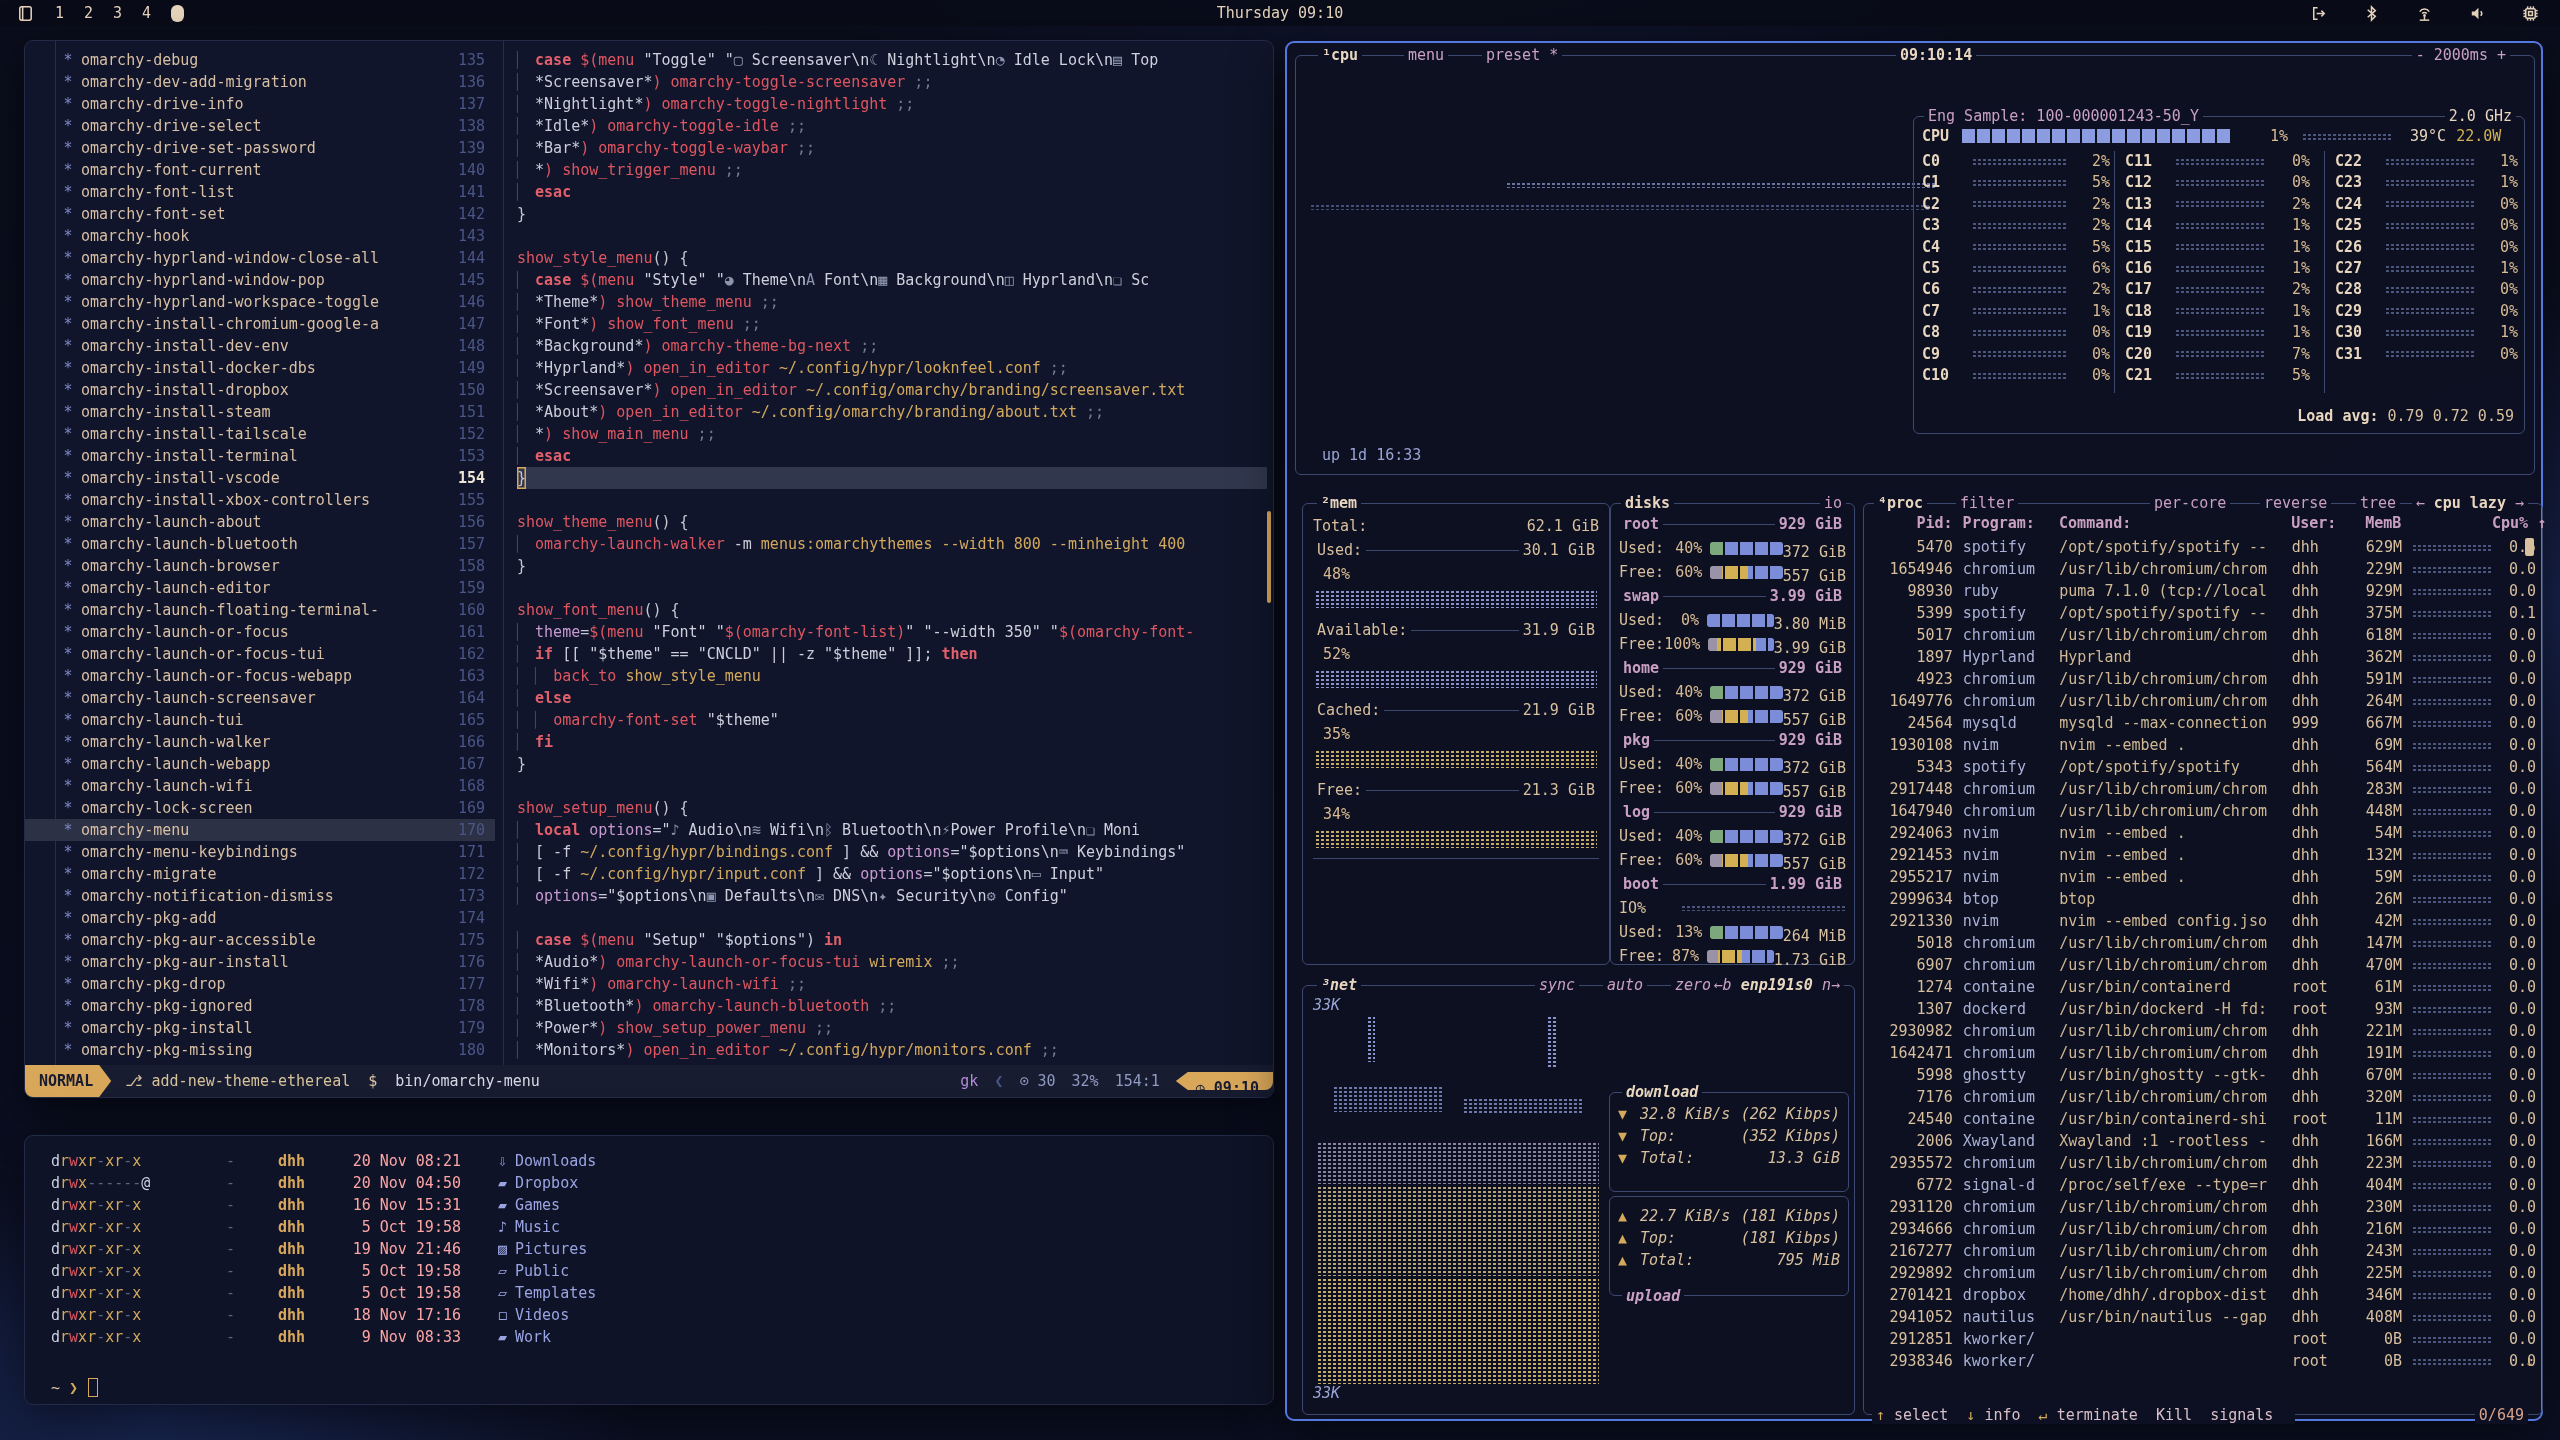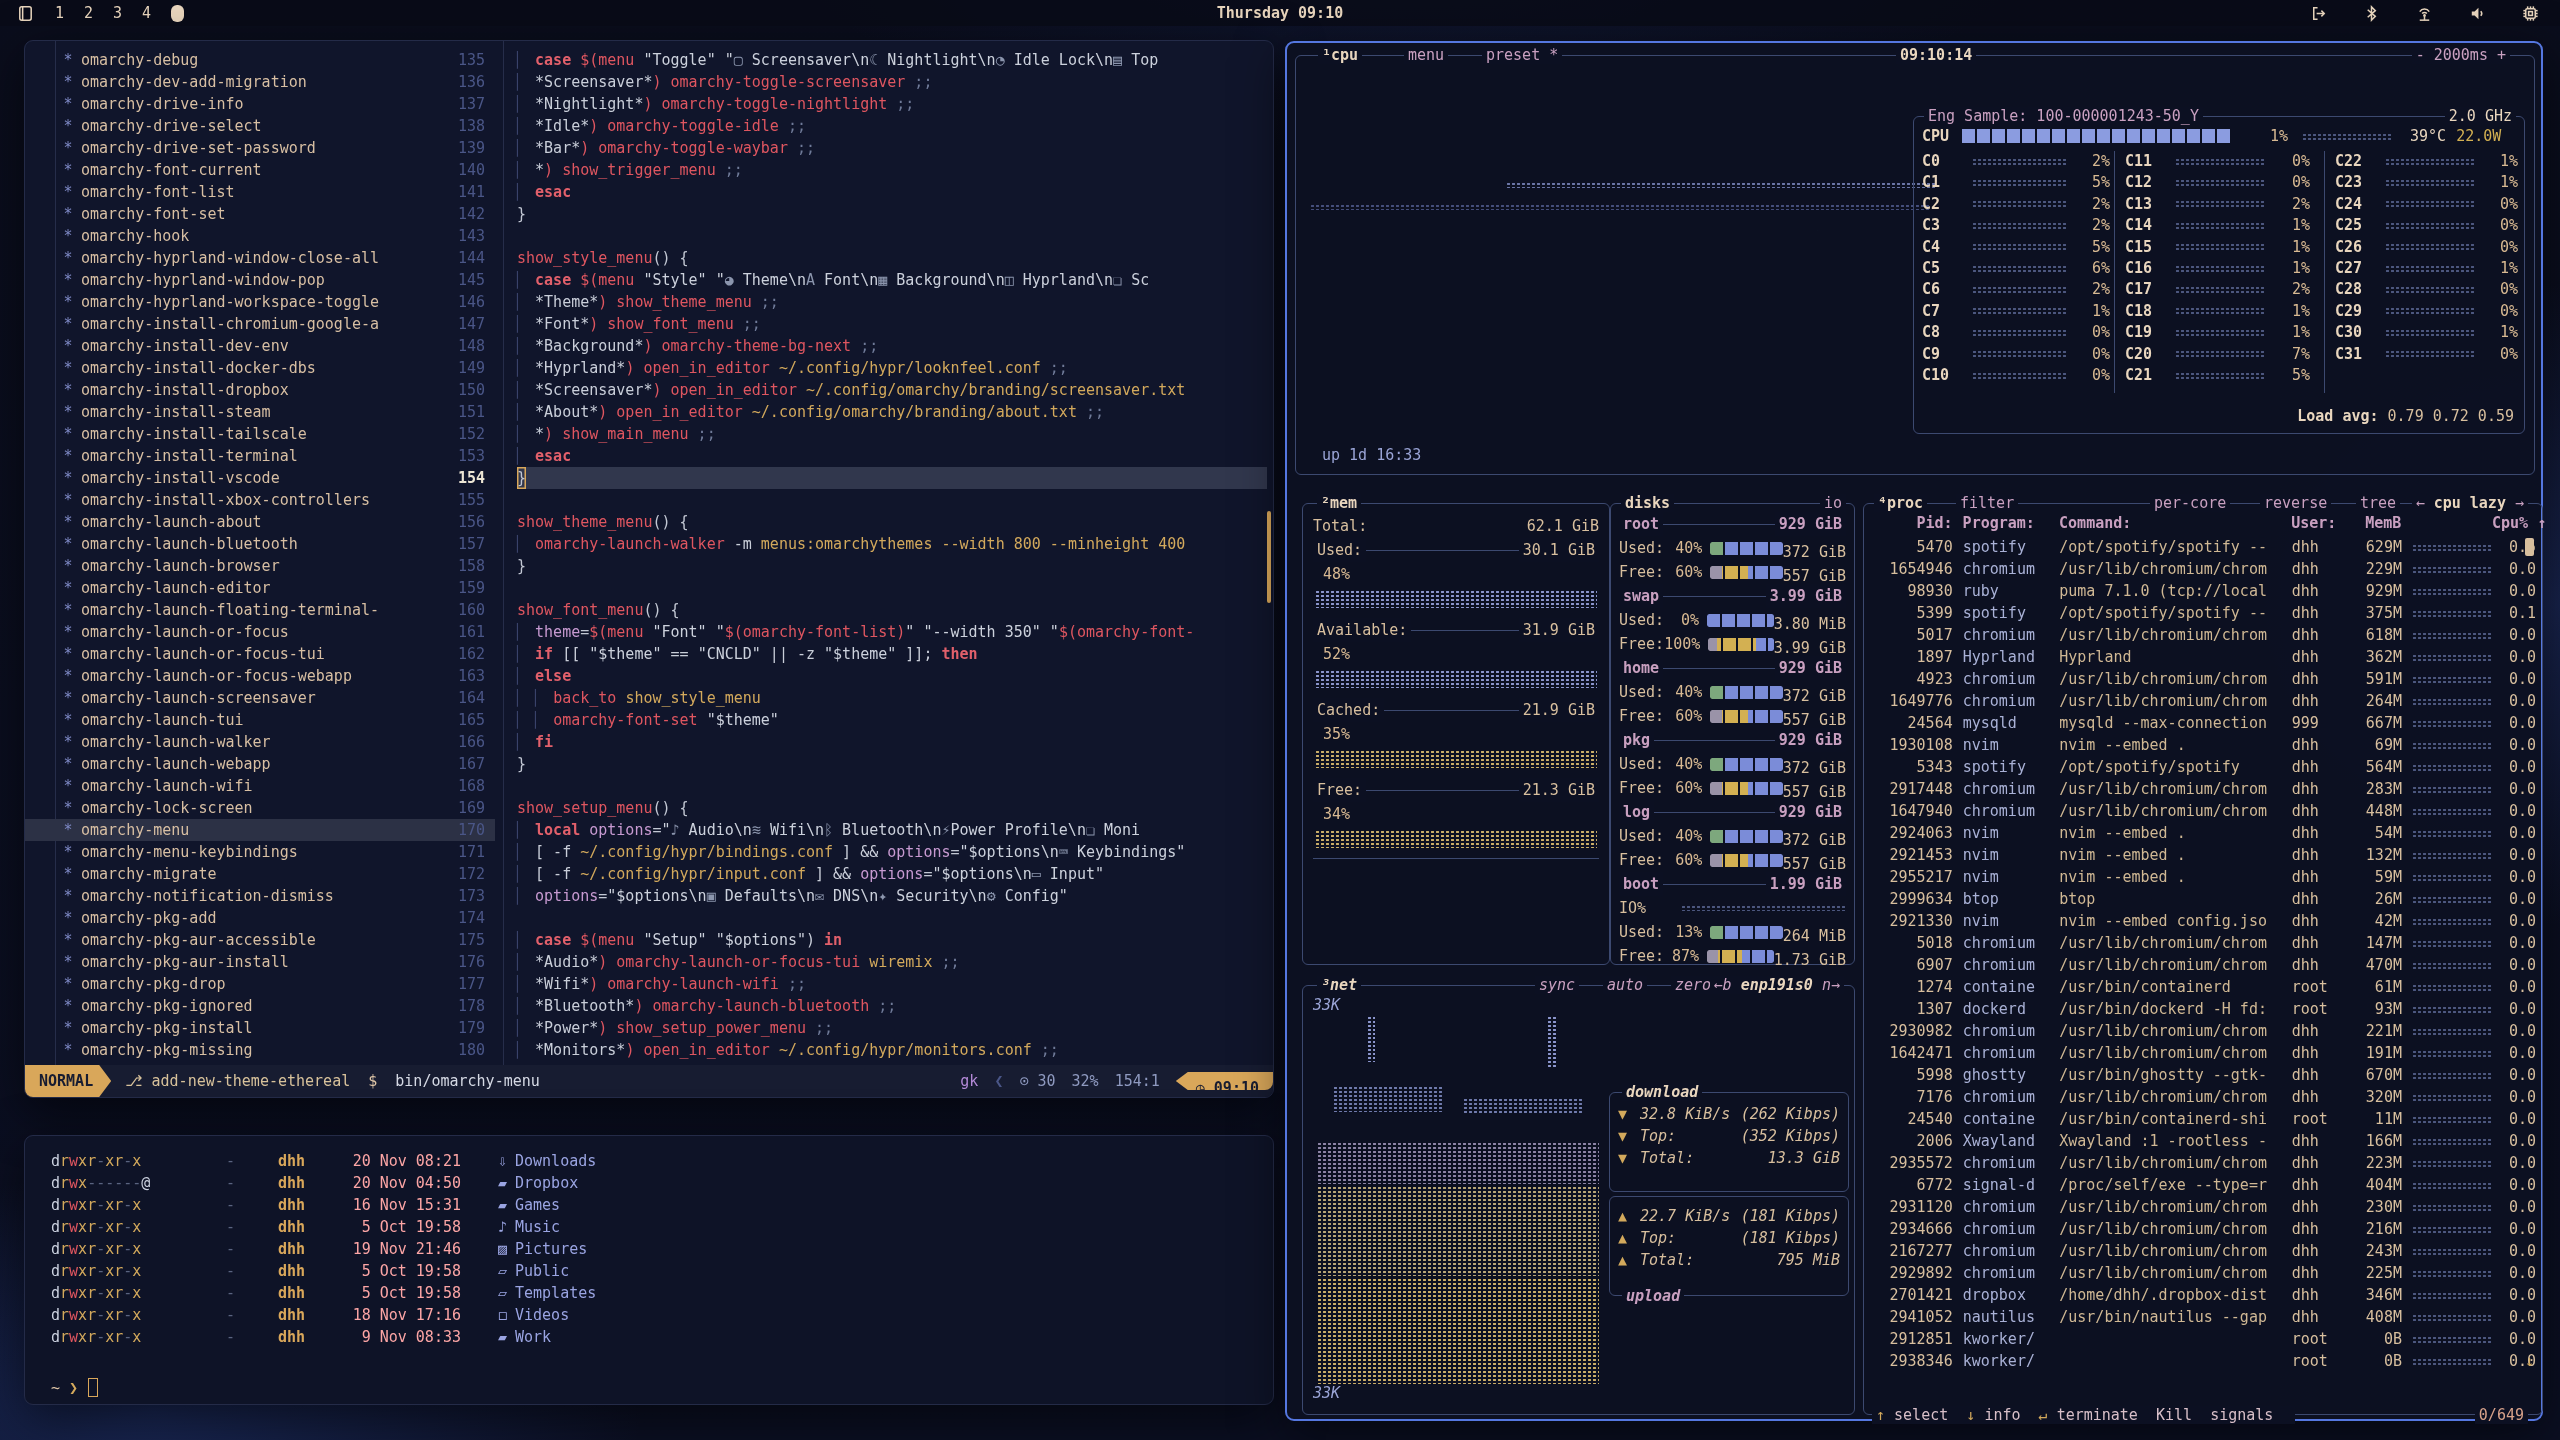--- a/index.html
+++ b/index.html
@@ -18,21 +18,21 @@
       radial-gradient(2px 2px at 88% 70%, rgba(255,255,255,.3), transparent 60%),
       radial-gradient(2px 2px at 52% 55%, rgba(255,255,255,.3), transparent 60%),
       radial-gradient(700px 340px at 6% 98%, rgba(56,92,196,.30), transparent 70%),
       radial-gradient(560px 460px at 100% 42%, rgba(62,95,205,.26), transparent 70%),
       radial-gradient(900px 320px at 55% -5%, rgba(40,62,135,.22), transparent 70%),
       linear-gradient(180deg,#0a0d1c,#0b0f22);
   }
   .bar{position:absolute;left:0;top:0;width:2560px;height:26px;background:rgba(9,12,24,.85);
     display:flex;align-items:center;color:var(--cream2);}
   .bar .left{display:flex;align-items:center;gap:20px;padding-left:16px;}
-  .bar .center{position:absolute;left:0;right:0;text-align:center;pointer-events:none;font-weight:bold;}
+  .bar .center{position:absolute;left:0;right:0;text-align:center;pointer-events:none;}
   .bar .right{margin-left:auto;display:flex;align-items:center;gap:34px;padding-right:20px;}
   .wsnum{font-size:15px;}
   .wspill{width:13px;height:17px;border-radius:6px;background:var(--cream2);}
   .icn{width:19px;height:19px;display:block;}
   .icn *{stroke:var(--cream2);fill:none;stroke-width:1.6;}
   .icn .f{fill:var(--cream2);stroke:none;}
 
   .window{position:absolute;border-radius:9px;box-shadow:0 14px 50px rgba(0,0,0,.55);}
   #editor{left:24px;top:40px;width:1250px;height:1058px;background:var(--win);border:1px solid var(--winb);}
   #terminal{left:24px;top:1135px;width:1250px;height:270px;background:#0e1327;border:1px solid var(--winb);}
@@ -305,22 +305,22 @@
         <div class="cline"><span class="c-g">▏ </span><span class="c-k">esac</span></div>
         <div class="cline curline"><span class="c-p curchar">}</span></div>
         <div class="cline"></div>
         <div class="cline"><span class="c-r">show_theme_menu</span><span class="c-p">() {</span></div>
         <div class="cline"><span class="c-g">▏ </span><span class="c-r">omarchy-launch-walker</span><span class="c-t"> -m </span><span class="c-y">menus:omarchythemes --width 800 --minheight 400</span></div>
         <div class="cline"><span class="c-p">}</span></div>
         <div class="cline"></div>
         <div class="cline"><span class="c-r">show_font_menu</span><span class="c-p">() {</span></div>
         <div class="cline"><span class="c-g">▏ </span><span class="c-v">theme</span><span class="c-p">=</span><span class="c-r">$(menu</span><span class="c-t"> </span><span class="c-s">"Font" "</span><span class="c-r">$(omarchy-font-list)</span><span class="c-s">" "--width 350" "</span><span class="c-r">$(omarchy-font-</span></div>
         <div class="cline"><span class="c-g">▏ </span><span class="c-k">if</span><span class="c-t"> [[ </span><span class="c-s">"$theme"</span><span class="c-t"> == </span><span class="c-s">"CNCLD"</span><span class="c-t"> || -z </span><span class="c-s">"$theme"</span><span class="c-t"> ]]; </span><span class="c-k">then</span></div>
+        <div class="cline"><span class="c-g">▏ </span><span class="c-g">▏ </span><span class="c-r">back_to</span><span class="c-t"> </span><span class="c-y">show_style_menu</span></div>
         <div class="cline"><span class="c-g">▏ </span><span class="c-k">else</span></div>
-        <div class="cline"><span class="c-g">▏ </span><span class="c-g">▏ </span><span class="c-r">back_to</span><span class="c-t"> </span><span class="c-y">show_style_menu</span></div>
         <div class="cline"><span class="c-g">▏ </span><span class="c-g">▏ </span><span class="c-r">omarchy-font-set</span><span class="c-t"> </span><span class="c-s">"$theme"</span></div>
         <div class="cline"><span class="c-g">▏ </span><span class="c-k">fi</span></div>
         <div class="cline"><span class="c-p">}</span></div>
         <div class="cline"></div>
         <div class="cline"><span class="c-r">show_setup_menu</span><span class="c-p">() {</span></div>
         <div class="cline"><span class="c-g">▏ </span><span class="c-k">local</span><span class="c-t"> </span><span class="c-v">options</span><span class="c-p">=</span><span class="c-s">"</span><span class="c-i">♪ </span><span class="c-s">Audio\n</span><span class="c-i">≋ </span><span class="c-s">Wifi\n</span><span class="c-i">ᛒ </span><span class="c-s">Bluetooth\n</span><span class="c-i">⚡</span><span class="c-s">Power Profile\n</span><span class="c-i">❏ </span><span class="c-s">Moni</span></div>
         <div class="cline"><span class="c-g">▏ </span><span class="c-t">[ -f </span><span class="c-y">~/.config/hypr/bindings.conf</span><span class="c-t"> ] &amp;&amp; </span><span class="c-v">options</span><span class="c-p">=</span><span class="c-s">"$options\n</span><span class="c-i">⌨ </span><span class="c-s">Keybindings"</span></div>
         <div class="cline"><span class="c-g">▏ </span><span class="c-t">[ -f </span><span class="c-y">~/.config/hypr/input.conf</span><span class="c-t"> ] &amp;&amp; </span><span class="c-v">options</span><span class="c-p">=</span><span class="c-s">"$options\n</span><span class="c-i">▭ </span><span class="c-s">Input"</span></div>
         <div class="cline"><span class="c-g">▏ </span><span class="c-v">options</span><span class="c-p">=</span><span class="c-s">"$options\n</span><span class="c-i">▣ </span><span class="c-s">Defaults\n</span><span class="c-i">✉ </span><span class="c-s">DNS\n</span><span class="c-i">✦ </span><span class="c-s">Security\n</span><span class="c-i">⚙ </span><span class="c-s">Config"</span></div>
         <div class="cline"></div>

